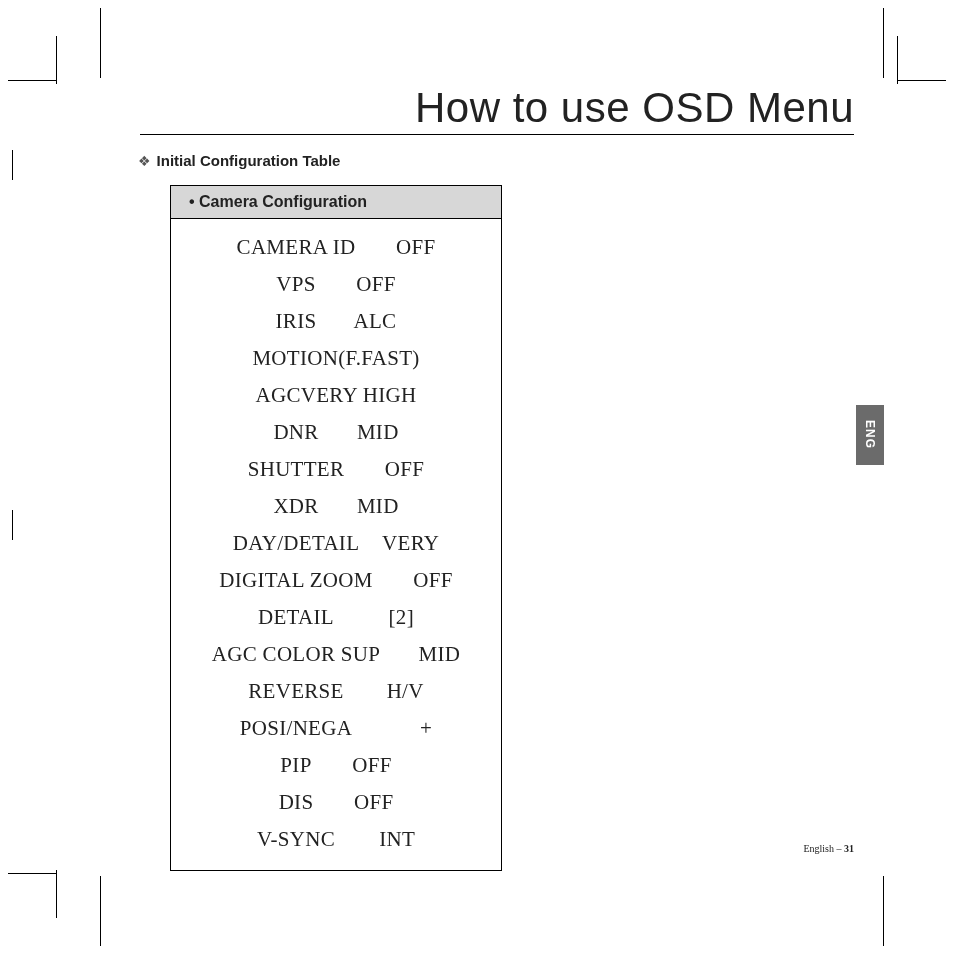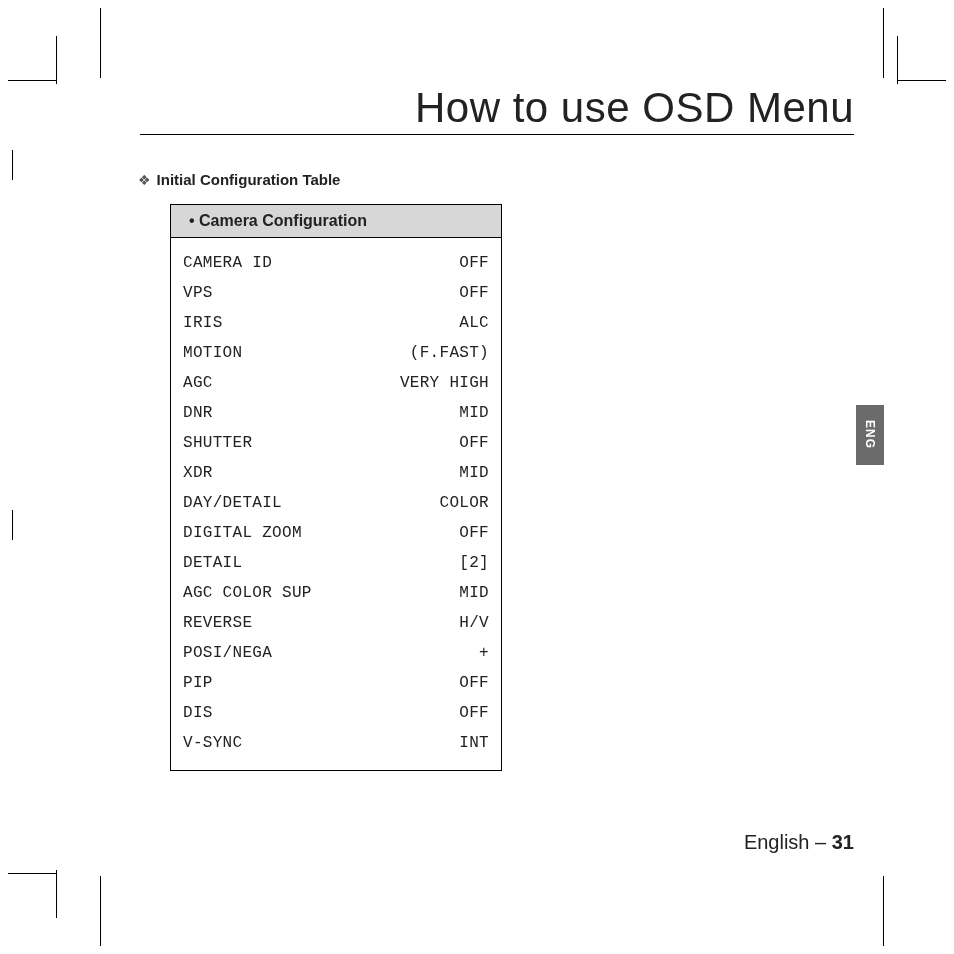--- a/index.html
+++ b/index.html
@@ -42,21 +42,21 @@
     left: 140px;
     right: 100px;
     bottom: 80px;
   }
 
   .title-wrap {
     border-bottom: 1px solid #000;
     text-align: right;
     padding-bottom: 2px;
     margin-top: 4px;
-    margin-bottom: 36px;
+    margin-bottom: 17px;
   }
   .title {
     font-family: "Helvetica Neue", Helvetica, Arial, sans-serif;
     font-weight: 200;
     font-size: 42px;
     letter-spacing: 0.5px;
     color: #222;
     font-stretch: condensed;
   }
 
@@ -89,26 +89,26 @@
     padding: 7px 18px;
     font-weight: bold;
     font-size: 16px;
     font-family: Arial, Helvetica, sans-serif;
   }
   .config-body {
     padding: 10px 12px 12px 12px;
   }
   .row {
     display: flex;
-    justify-content: space-between;
+    justify-content: center;
     padding: 6px 0;
-    font-size: 16px;
+    font-size: 21px;
     letter-spacing: 0.3px;
     color: #222;
-    font-family: Liberation Mono, monospace;
+    font-family: Liberation Serif, serif;
     font-stretch: condensed;
   }
   .row .label { font-weight: 400; }
   .row .value { font-weight: 400; text-align: right; min-width: 80px; }
 
   .lang-tab {
     position: absolute;
     right: 70px;
     top: 405px;
     width: 28px;
@@ -122,22 +122,22 @@
     justify-content: center;
     writing-mode: vertical-rl;
     letter-spacing: 1px;
     font-family: Arial, Helvetica, sans-serif;
   }
 
   .footer {
     position: absolute;
     right: 100px;
     bottom: 100px;
-    font-size: 20px;
-    font-family: Liberation Sans, sans-serif;
+    font-size: 10px;
+    font-family: Liberation Serif, serif;
   }
   .footer .num { font-weight: bold; }
 </style>
 </head>
 <body>
 
 <div class="crop h tl-h"></div>
 <div class="crop v tl-v"></div>
 <div class="crop h tr-h"></div>
 <div class="crop v tr-v"></div>
@@ -194,21 +194,21 @@
         <div class="row">
           <span class="label">SHUTTER</span>
           <span class="value">OFF</span>
         </div>
         <div class="row">
           <span class="label">XDR</span>
           <span class="value">MID</span>
         </div>
         <div class="row">
           <span class="label">DAY/DETAIL</span>
-          <span class="value">COLOR</span>
+          <span class="value">VERY</span>
         </div>
         <div class="row">
           <span class="label">DIGITAL ZOOM</span>
           <span class="value">OFF</span>
         </div>
         <div class="row">
           <span class="label">DETAIL</span>
           <span class="value">[2]</span>
         </div>
         <div class="row">

